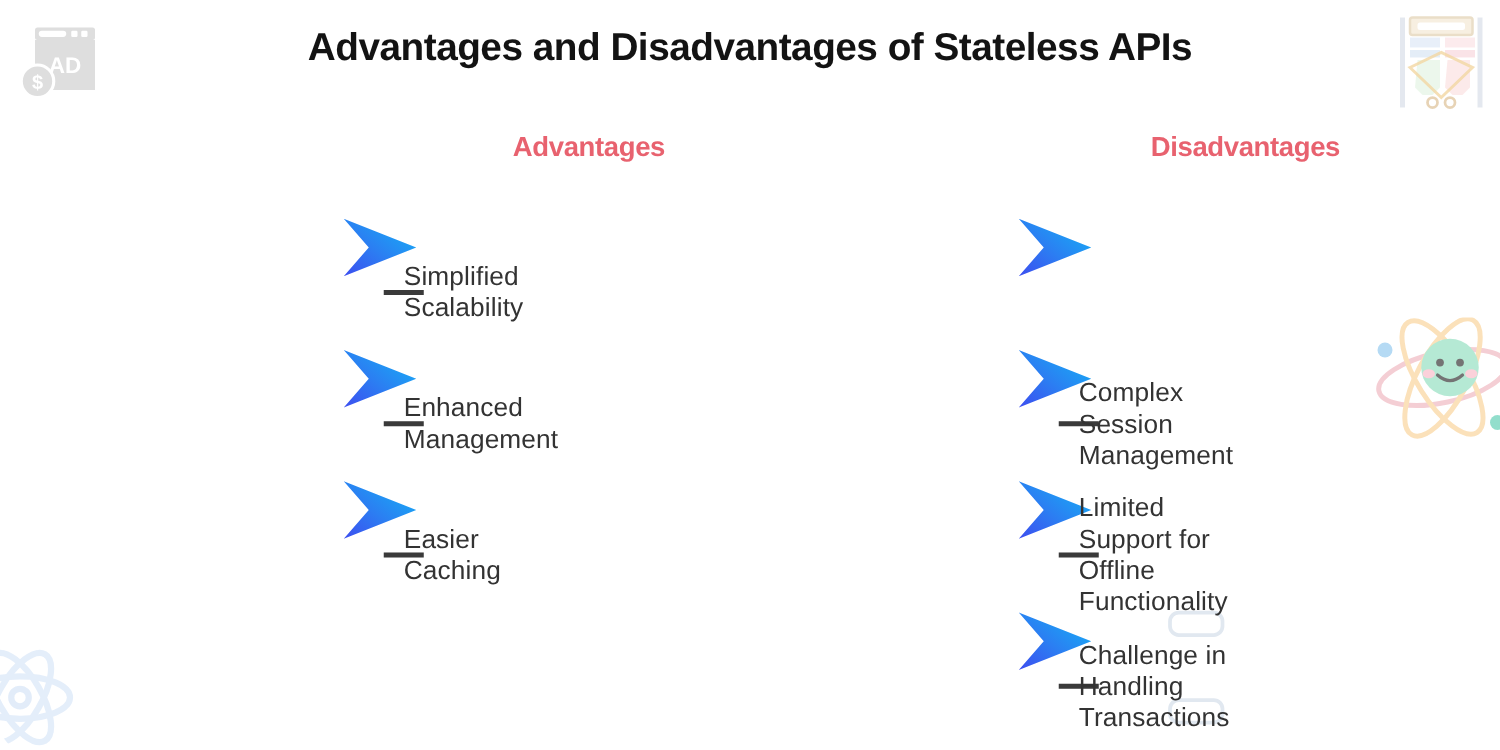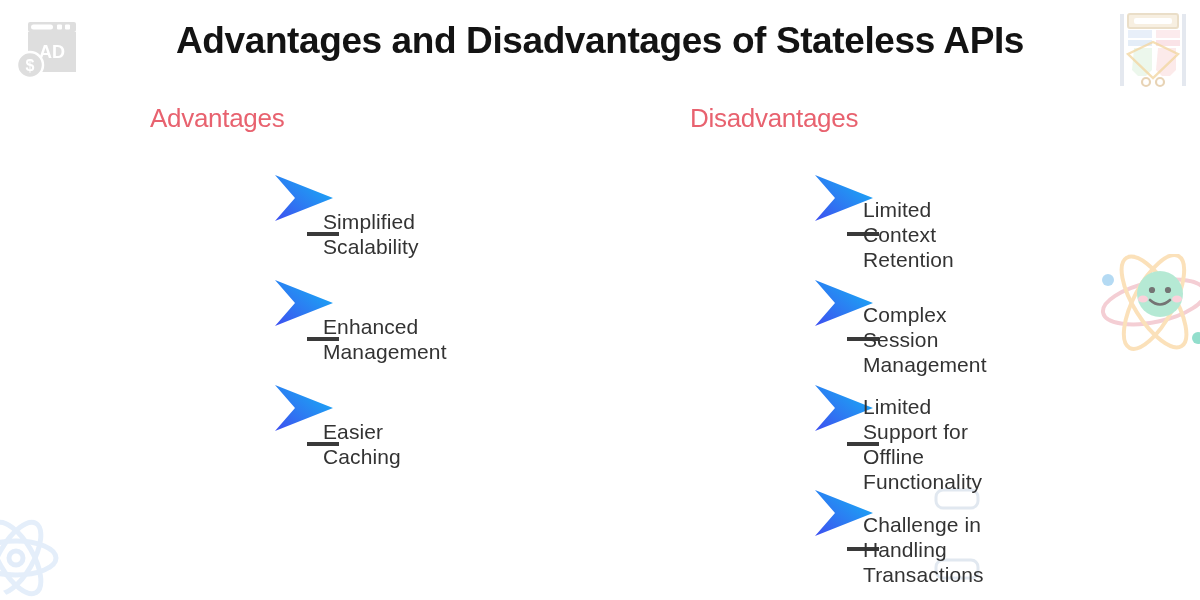--- a/index.html
+++ b/index.html
@@ -34,39 +34,39 @@
   .deco-react   { left: -18px; top: 498px; width: 110px; height: 108px; }
   .deco-pill    { left: 930px; top: 486px; width: 54px;  height: 100px; }
 
   
   .title {
     position: absolute;
     top: 20px;
     left: 0;
     width: 1200px;
     text-align: center;
-    font-size: 37px;
+    font-size: 31px;
     font-weight: 700;
     letter-spacing: -0.4px;
     color: #131313;
     font-family: "Liberation Sans", sans-serif;
   }
 
   
   .column {
     position: absolute;
     top: 96px;
   }
   .column.left  { left: 82px;  width: 450px; }
   .column.right { left: 622px; width: 450px; }
 
   .col-heading {
-    text-align: left;
-    font-size: 26px;
-    font-weight: 400;
+    text-align: right;
+    font-size: 22px;
+    font-weight: 700;
     letter-spacing: -0.3px;
     color: #e8626f;
     height: 44px;
     line-height: 44px;
     margin: 0 0 24px 0;
   }
   .column.left .col-heading  { padding-left: 68px; }
   .column.right .col-heading { padding-left: 68px; }
 
   
@@ -251,25 +251,20 @@
 
   <div class="column right">
     <div class="col-heading">Disadvantages</div>
 
     <div class="row">
       <span class="arrow-wrap">
         <svg width="62" height="52" viewBox="0 0 62 52" aria-hidden="true">
           <path d="M2 3 L60 26 L2 49 L22 26 Z" fill="url(#arrowGrad)"></path>
         </svg>
       </span>
-      <span class="box-shadow-wrap">
-        <span class="item-box">
-          <span class="item-text">Limited Context Retention</span>
-        </span>
-      </span>
     </div>
 
     <div class="row">
       <span class="arrow-wrap">
         <svg width="62" height="52" viewBox="0 0 62 52" aria-hidden="true">
           <path d="M2 3 L60 26 L2 49 L22 26 Z" fill="url(#arrowGrad)"></path>
         </svg>
       </span>
       <span class="box-shadow-wrap">
         <span class="item-box">

